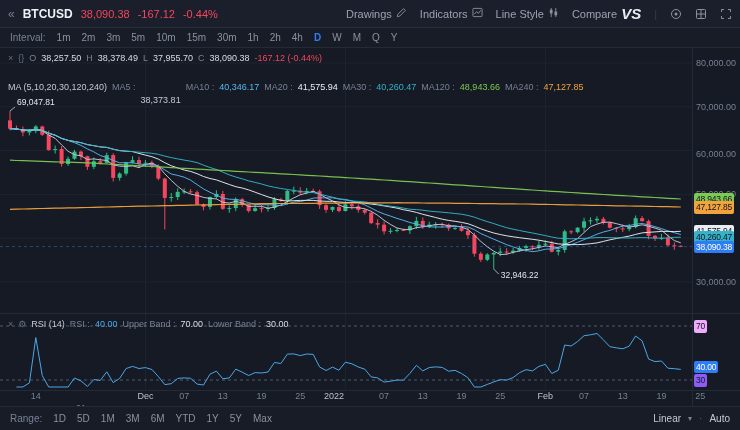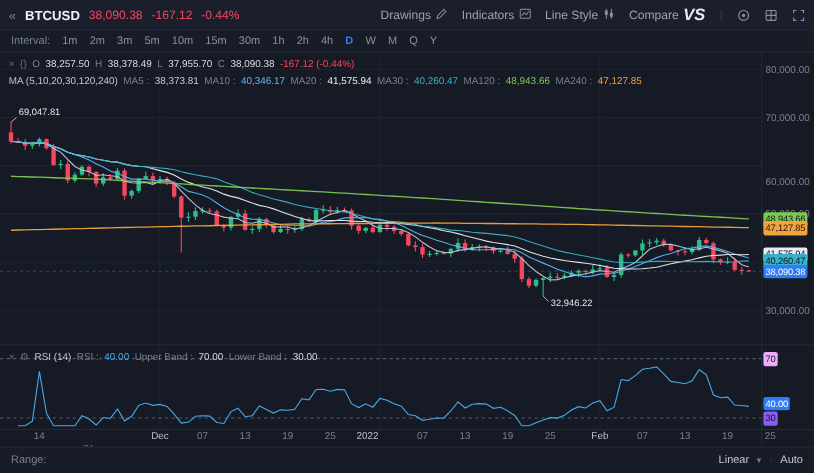--- a/index.html
+++ b/index.html
@@ -398,21 +398,21 @@
     <span class="ll">L</span>
     <span class="lv">37,955.70</span>
     <span class="ll">C</span>
     <span class="lv">38,090.38</span>
     <span class="lred">-167.12 (-0.44%)</span>
   </div>
 
   <div class="legend" id="legend-ma">
     <span class="lwhite">MA (5,10,20,30,120,240)</span>
   <span class="ll">MA5 :</span>
-      <span style="color: rgb(195, 201, 214);">38,373.81</span>
+      <span style="color: rgb(195, 201, 214); margin-top: 27px;">38,373.81</span>
       <span class="ll">MA10 :</span>
       <span style="color: rgb(90, 181, 240);">40,346.17</span>
       <span class="ll">MA20 :</span>
       <span style="color: rgb(233, 237, 243);">41,575.94</span>
       <span class="ll">MA30 :</span>
       <span style="color: rgb(53, 177, 201);">40,260.47</span>
       <span class="ll">MA120 :</span>
       <span style="color: rgb(126, 201, 83);">48,943.66</span>
       <span class="ll">MA240 :</span>
       <span style="color: rgb(242, 163, 60);">47,127.85</span>
@@ -426,21 +426,21 @@
     <span style="color: rgb(74, 168, 232);">40.00</span>
     <span class="ll">Upper Band :</span>
     <span class="lv">70.00</span>
     <span class="ll">Lower Band :</span>
     <span class="lv">30.00</span>
   </div>
 
   <div id="price-axis">
       <div class="axlabel" style="top: 58px;">80,000.00</div>
       <div class="axlabel" style="top: 101.8px;">70,000.00</div>
-      <div class="axlabel" style="top: 160px; text-align: right;">60,000.00</div>
+      <div class="axlabel" style="top: 149px; text-align: right;">60,000.00</div>
       <div class="axlabel" style="top: 189.4px;">50,000.00</div>
       <div class="axlabel" style="top: 277px;">30,000.00</div>
       <div class="axchip" style="top: 193.027px; background: rgb(126, 201, 83); color: rgb(16, 20, 28);">48,943.66</div>
       <div class="axchip" style="top: 200.98px; background: rgb(242, 163, 60); color: rgb(16, 20, 28);">47,127.85</div>
       <div class="axchip" style="top: 225.297px; background: rgb(233, 237, 243); color: rgb(16, 20, 28);">41,575.94</div>
       <div class="axchip" style="top: 231.059px; background: rgb(53, 177, 201); color: rgb(16, 20, 28);">40,260.47</div>
       <div class="axchip" style="top: 240.564px; background: rgb(46, 125, 247); color: rgb(255, 255, 255);">38,090.38</div>
       <div class="axchip" style="top: 320px; background: #f0abfc; color: rgb(20, 24, 34);">70</div>
       <div class="axchip" style="top: 360.5px; background: rgb(46, 125, 247); color: rgb(255, 255, 255);">40.00</div>
       <div class="axchip" style="top: 374px; background: #8b5cf6; color: rgb(20, 24, 34);">30</div>
@@ -463,20 +463,31 @@
       <span class="tlabel" style="left: 622.75px; color: rgb(120, 129, 143);">13</span>
       <span class="tlabel" style="left: 661.45px; color: rgb(120, 129, 143);">19</span>
       <span class="tlabel" style="left: 700.15px; color: rgb(120, 129, 143);">25</span>
     </div>
   <div class="vborder"></div>
   <div class="hsep" style="top:313px;"></div>
   <div class="hsep" style="top:390px;"></div>
 
   <footer class="bottombar">
     <span>Range:</span>
+    <div id="ranges">
+        <span class="rg">1D</span>
+        <span class="rg">5D</span>
+        <span class="rg">1M</span>
+        <span class="rg">3M</span>
+        <span class="rg">6M</span>
+        <span class="rg">YTD</span>
+        <span class="rg">1Y</span>
+        <span class="rg">5Y</span>
+        <span class="rg">Max</span>
+      </div>
     <div class="bb-right">
       <span>Linear</span>
       <span class="caret">▾</span>
       <span class="dot">·</span>
       <span>Auto</span>
     </div>
   </footer>
 
 </div>
 

